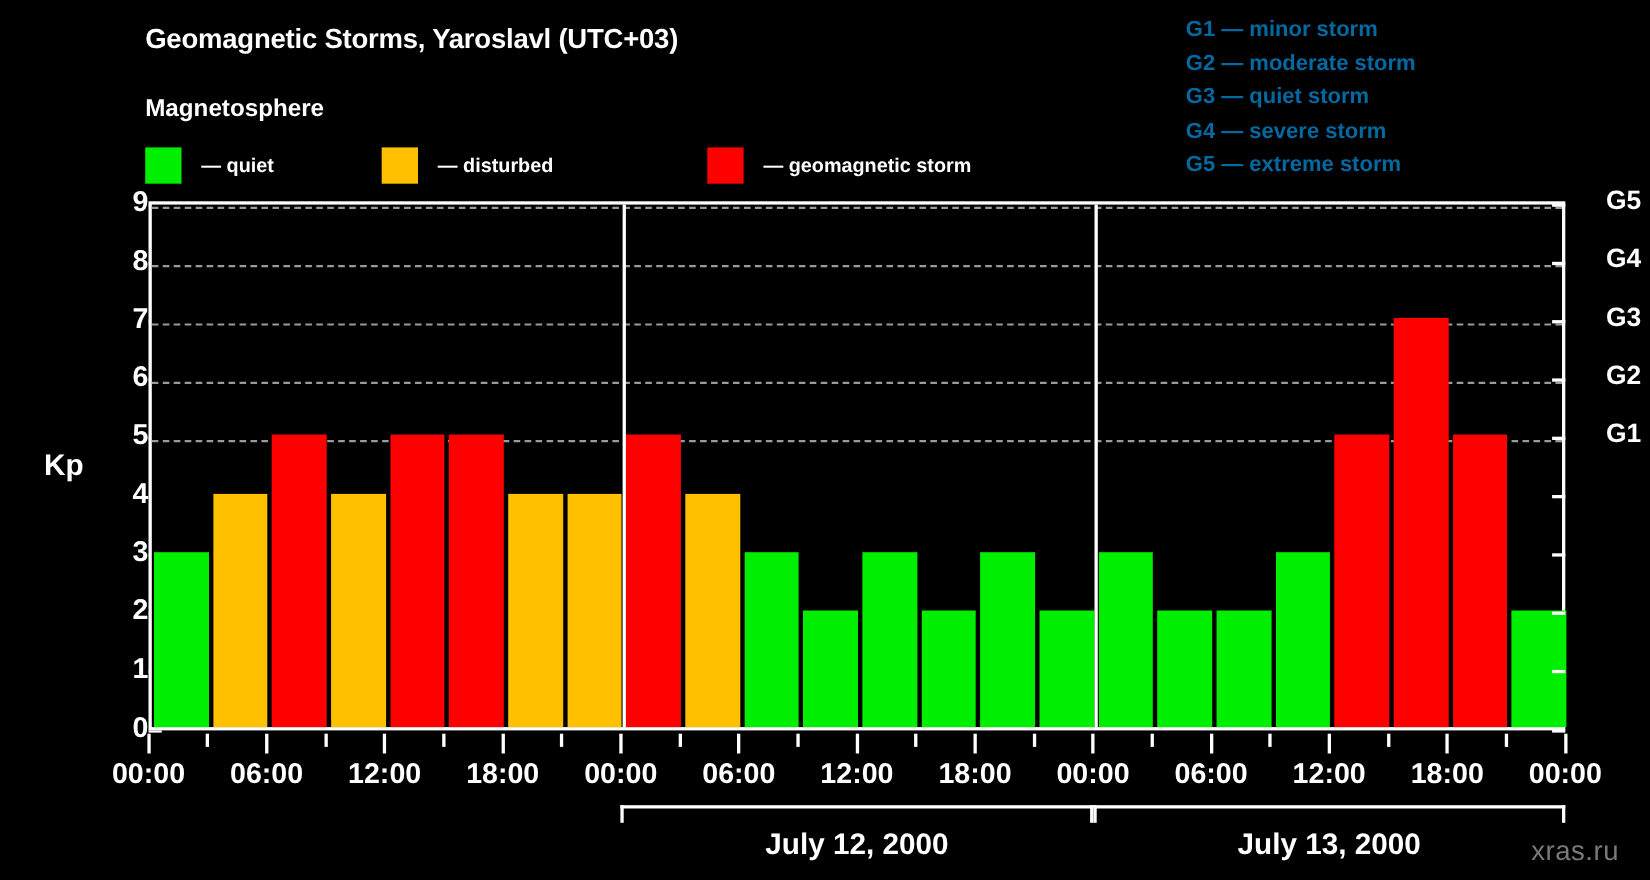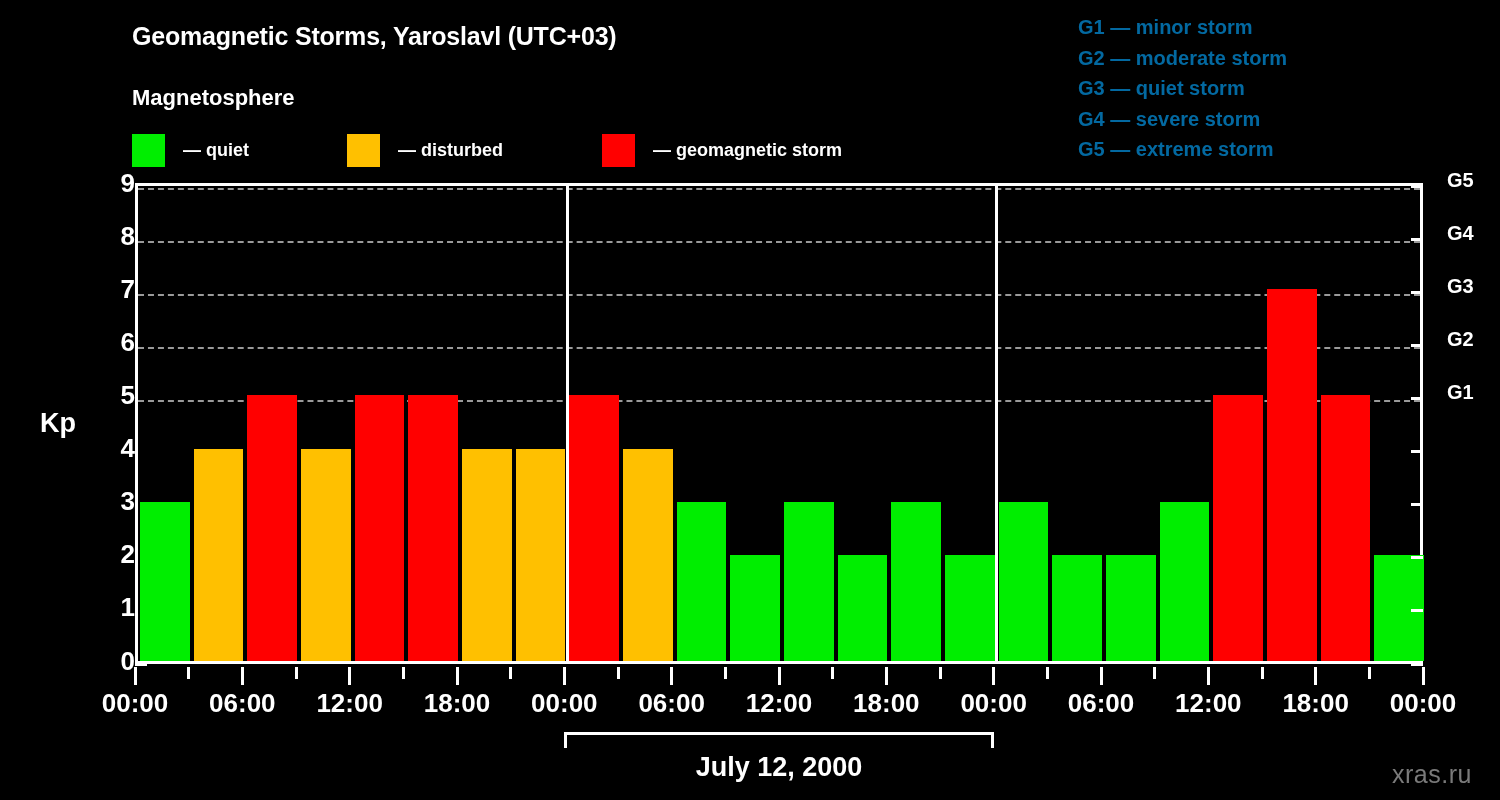--- a/index.html
+++ b/index.html
@@ -74,21 +74,21 @@
     position: absolute; left: 0; width: 12px; height: 0;
     border-top: 3px solid #fff;
   }
   #yaxis { position: absolute; left: 77px; top: 183px; width: 58px; height: 481px; }
   #yticks { position: absolute; left: 135px; top: 183px; width: 12px; height: 481px; }
 
   
   #gticks { position: absolute; left: 1411px; top: 183px; width: 12px; height: 481px; }
   .gtick-mark { position: absolute; left: 0; width: 12px; height: 0; border-top: 3px solid #fff; }
   #gaxis { position: absolute; left: 1429px; top: 183px; width: 70px; height: 481px; }
-  .gtick-txt { position: absolute; left: 18px; font-size: 20px; font-weight: bold; color: #fff; }
+  .gtick-txt { position: absolute; left: 31px; font-size: 24px; font-weight: bold; color: #fff; }
 
   
   #xticks { position: absolute; left: 135px; top: 667px; width: 1288px; height: 20px; }
   .xtick { position: absolute; top: 0; width: 3px; height: 18px; background: #fff; }
   #xlabels { position: absolute; left: 0; top: 688px; width: 1500px; height: 36px; }
   .xlabel {
     position: absolute; top: 0; transform: translateX(-50%);
     font-size: 26px; font-weight: bold; color: #fff; white-space: nowrap;
   }
 
@@ -119,21 +119,21 @@
 
   <div class="legend" id="legend">
       <div class="legend-item" style="left: 0px;">
         <span class="legend-sw" style="background: rgb(0, 238, 0);"></span>
         <span class="legend-txt" style="margin-left: 18px;">— quiet</span>
       </div>
       <div class="legend-item" style="left: 215px;">
         <span class="legend-sw" style="background: rgb(255, 192, 0);"></span>
         <span class="legend-txt" style="margin-left: 18px;">— disturbed</span>
       </div>
-      <div class="legend-item" style="left: 470px;">
+      <div class="legend-item" style="left: 511px;">
         <span class="legend-sw" style="background: rgb(255, 0, 0);"></span>
         <span class="legend-txt" style="margin-left: 18px;">— geomagnetic storm</span>
       </div>
     </div>
 
   <div class="gscale" id="gscale">
       <div class="gscale-row">G1 — minor storm</div>
       <div class="gscale-row">G2 — moderate storm</div>
       <div class="gscale-row">G3 — quiet storm</div>
       <div class="gscale-row">G4 — severe storm</div>
@@ -265,16 +265,22 @@
       <div class="xlabel" style="left: 1423px;">00:00</div>
     </div>
 
   <div id="brackets">
       <div class="bracket" style="left: 564.333px; width: 429.333px;">
         <div class="bracket-bar"></div>
         <div class="bracket-cap-l"></div>
         <div class="bracket-cap-r"></div>
         <div class="bracket-txt">July 12, 2000</div>
       </div>
+      <div class="bracket" style="left: 993.667px; width: 429.333px;">
+        <div class="bracket-bar"></div>
+        <div class="bracket-cap-l"></div>
+        <div class="bracket-cap-r"></div>
+        <div class="bracket-txt">July 13, 2000</div>
+      </div>
     </div>
 
   <div class="watermark">xras.ru</div>
 </div>
 
 </body></html>

